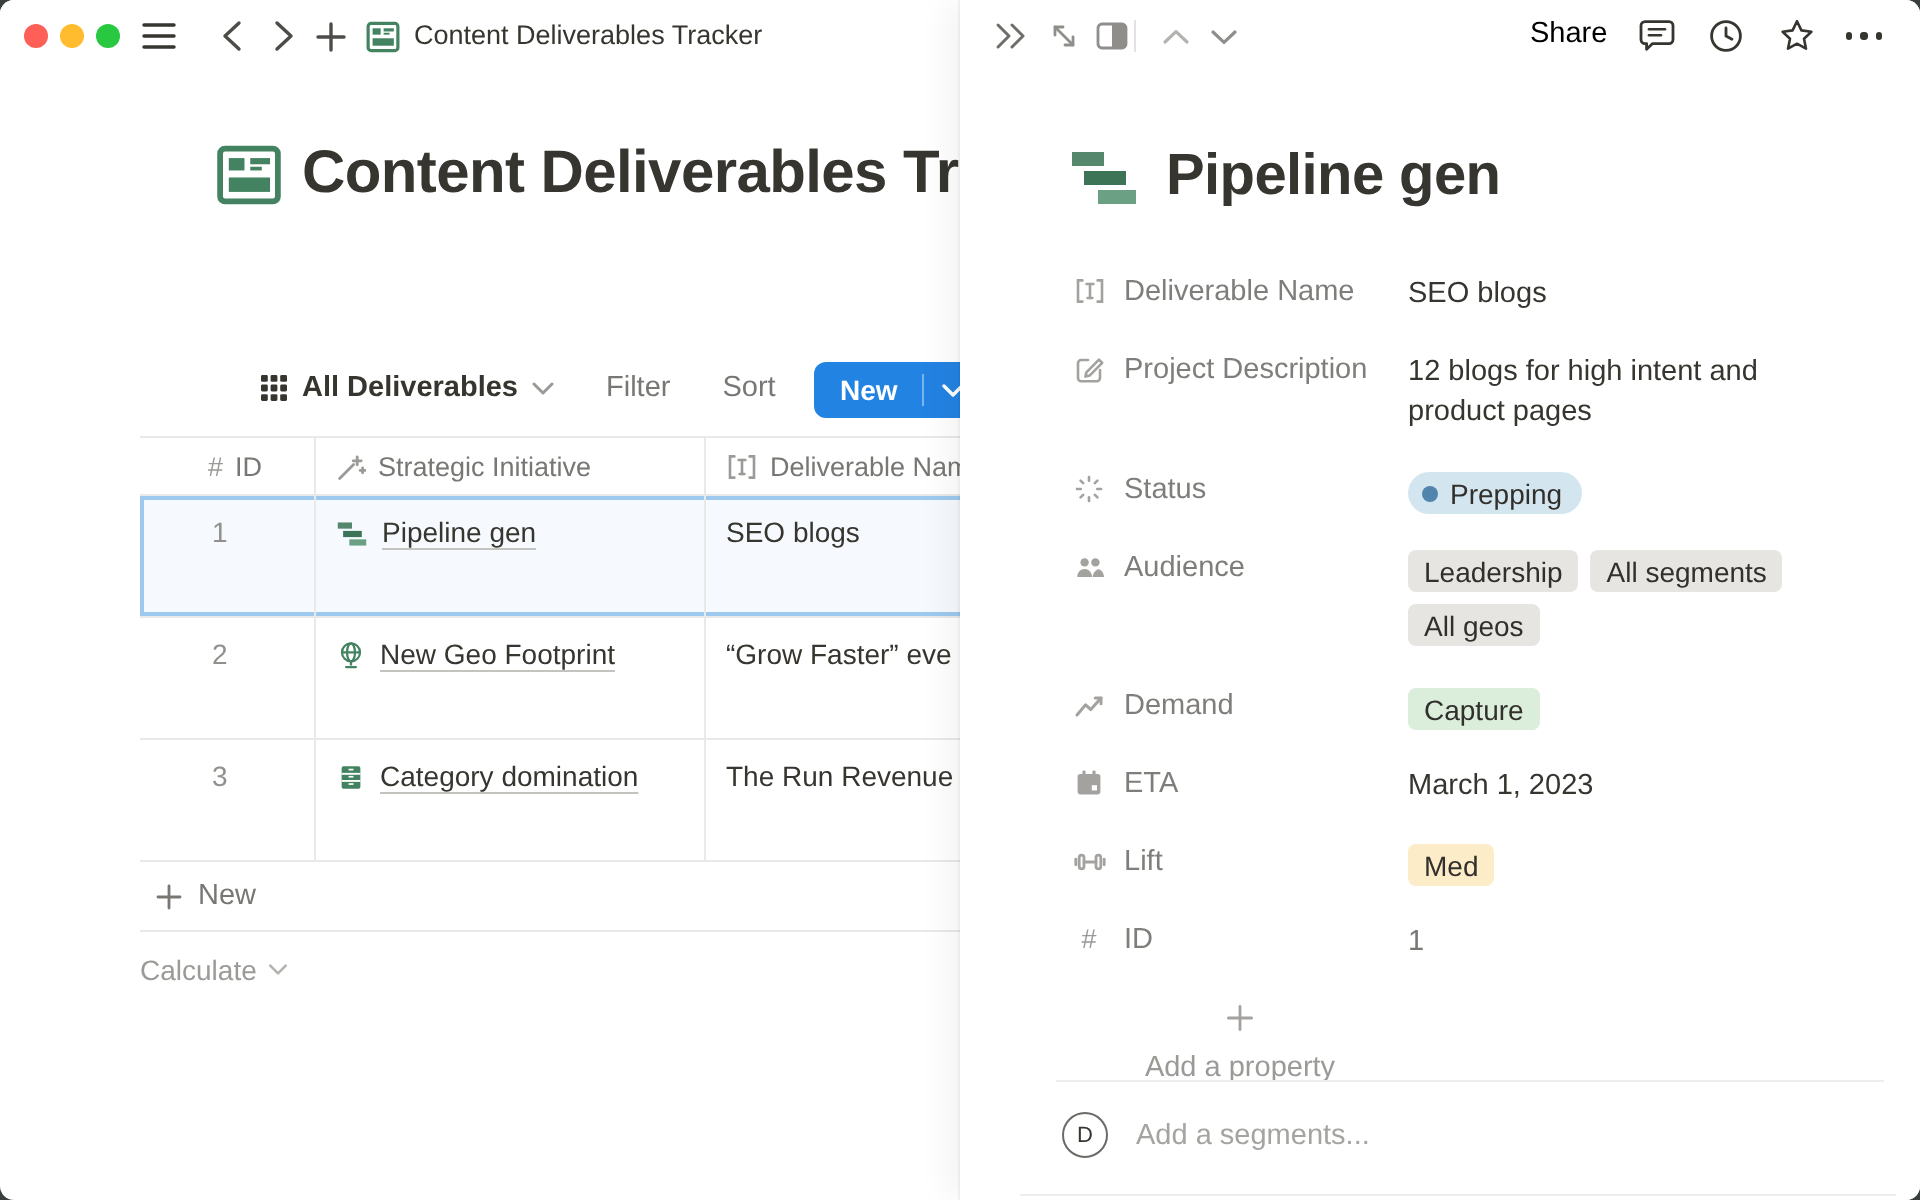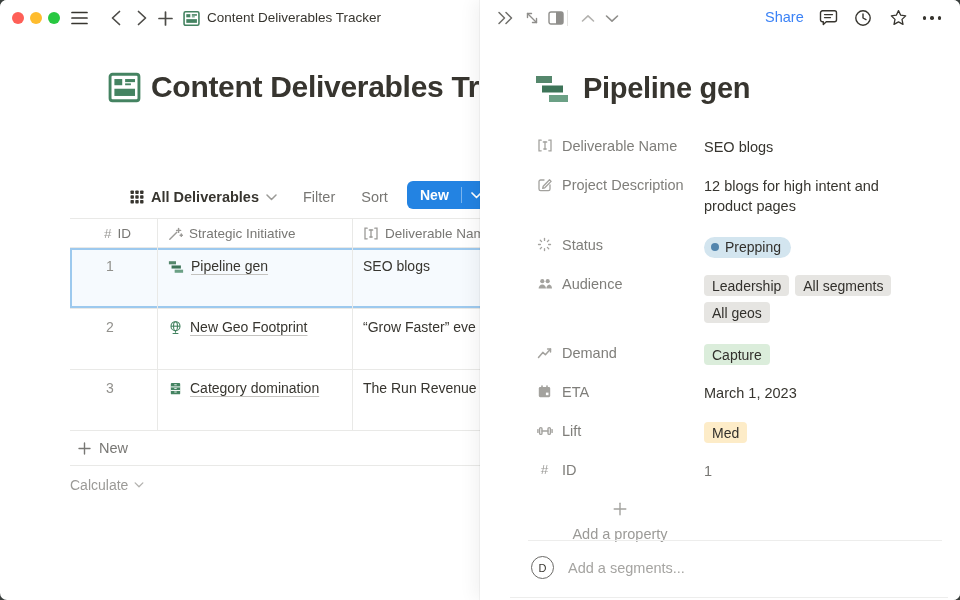--- a/index.html
+++ b/index.html
@@ -18,21 +18,21 @@
   .t-yellow{left:30px;background:#febc2e;}
   .t-green{left:48px;background:#28c841;}
   .tb-icon{position:absolute;top:9px;width:18px;height:18px;display:flex;align-items:center;justify-content:center;}
   .tab-title{position:absolute;left:207px;top:10px;font-size:13.5px;color:#37352f;white-space:nowrap;}
 
   
   .page-title-row{position:absolute;left:108px;top:70px;display:flex;align-items:center;gap:10px;white-space:nowrap;}
   .page-title-icon{width:33px;height:33px;}
   .page-title{font-size:30px;font-weight:700;letter-spacing:-0.3px;color:#37352f;}
 
-  .viewbar{position:absolute;left:130px;top:189px;height:30px;display:flex;align-items:flex-start;white-space:nowrap;}
+  .viewbar{position:absolute;left:130px;top:172px;height:30px;display:flex;align-items:flex-end;white-space:nowrap;}
   .view-name{display:flex;align-items:center;gap:7px;font-size:14.5px;font-weight:600;color:#37352f;cursor:pointer;}
   .vb-gray{color:#787774;font-size:14.5px;margin-left:26px;cursor:pointer;}
   .vb-iconbtn{margin-left:22px;display:flex;align-items:center;cursor:pointer;}
   .dots{display:flex;gap:3px;align-items:center;}
   .dots i{width:3.2px;height:3.2px;border-radius:50%;background:#787774;display:block;}
   .new-btn{position:absolute;left:407px;top:181px;height:28px;display:flex;align-items:center;
     background:#2383e2;border-radius:6px;color:#fff;overflow:hidden;cursor:pointer;}
   .new-btn .nb-label{padding:0 12px 0 13px;font-size:14px;font-weight:600;}
   .new-btn .nb-split{width:1px;height:16px;background:rgba(255,255,255,.4);}
   .new-btn .nb-caret{padding:0 9px;display:flex;align-items:center;}
@@ -57,21 +57,21 @@
   .calcrow{height:38px;display:flex;align-items:center;gap:6px;color:#9b9a97;font-size:14px;padding-left:0px;cursor:pointer;}
   .hash-icon::before{content:"#";font-size:13.5px;color:#9b9a97;font-weight:400;}
   .tdata .hash-none::before{content:"";}
 
   
   .panel{position:absolute;left:480px;top:0;width:480px;height:600px;background:#fff;z-index:10;
     box-shadow:-1px 0 0 rgba(0,0,0,.04), -6px 0 16px rgba(0,0,0,.05);}
   .panel-topbar{position:absolute;left:0;top:0;width:100%;height:36px;}
   .pt-icon{position:absolute;top:8px;width:20px;height:20px;display:flex;align-items:center;justify-content:center;cursor:pointer;}
   .pt-divider{position:absolute;left:87px;top:10px;width:1px;height:16px;background:#e3e2e0;}
-  .share-label{position:absolute;left:285px;top:9px;font-size:14.5px;color:#3b82f6;cursor:pointer;}
+  .share-label{position:absolute;left:285px;top:9px;font-size:14.5px;color:#000000;cursor:pointer;}
 
   .panel-title-row{position:absolute;left:54px;top:72px;display:flex;align-items:center;gap:13px;}
   .panel-title-icon{width:36px;height:32px;position:relative;}
   .panel-title{font-size:29px;font-weight:700;letter-spacing:-0.3px;color:#37352f;}
 
   .props{position:absolute;left:56px;top:134px;width:404px;}
   .prop-row{display:flex;align-items:flex-start;min-height:26px;margin-bottom:13px;border-radius:4px;}
   .prop-label{width:168px;flex:0 0 168px;display:flex;align-items:center;gap:9px;color:#7f7e7a;font-size:14.5px;
     padding-top:3px;cursor:pointer;}
   .picon{width:17px;height:17px;display:flex;align-items:center;justify-content:center;flex:0 0 17px;}

